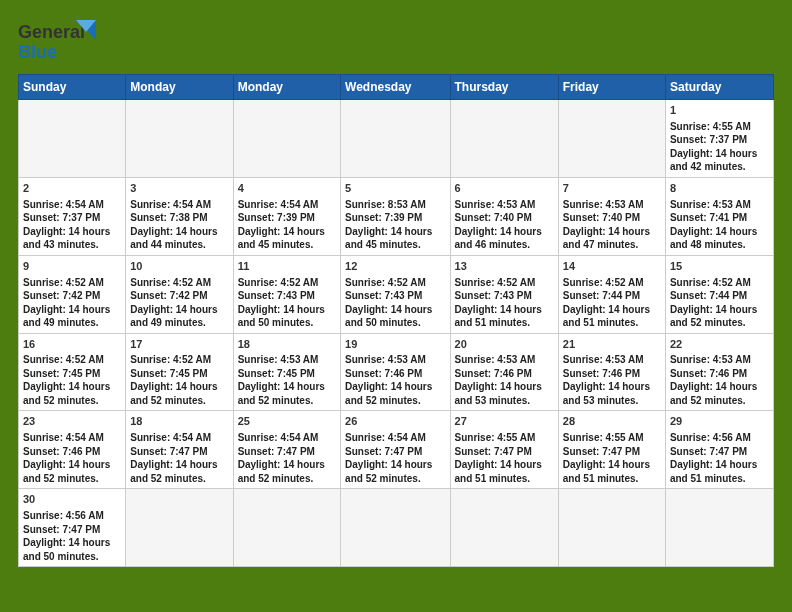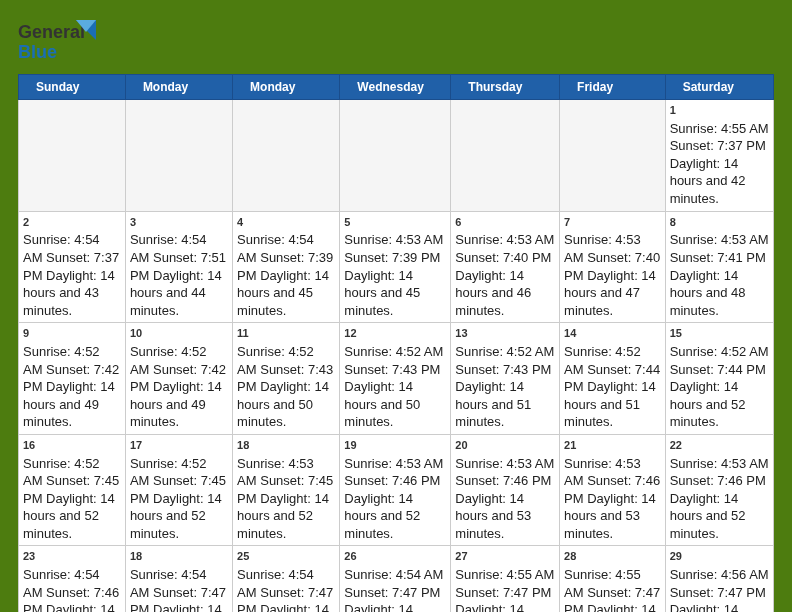--- a/index.html
+++ b/index.html
@@ -47,21 +47,21 @@
       width: 100%;
       border-collapse: collapse;
       border: 1px solid #ccc;
       font-size: 9.5px;
     }
     .calendar thead tr th {
       background: #2060a8;
       color: #fff;
       font-size: 12px;
       font-weight: bold;
-      padding: 5px 17px;
+      padding: 5px 4px;
       text-align: left;
       border: 1px solid #1a4d8c;
     }
     .calendar tbody tr td {
       vertical-align: top;
       border: 1px solid #ccc;
       padding: 3px 4px;
       width: 113px;
       min-height: 70px;
       background: #fff;
@@ -71,23 +71,24 @@
     .calendar tbody tr td.empty {
       background: #f5f5f5;
     }
     .day-num {
       font-size: 11px;
       font-weight: bold;
       display: block;
       margin-bottom: 2px;
     }
     .day-info {
-      font-size: 13px;
+      font-size: 10px;
       color: #222;
       line-height: 1.35;
+      font-weight: bold;
     }
     .last-row td {
       border-bottom: 1px solid #ccc;
     }
   </style>
 </head>
 <body>
 
 <div class="page">
   <div class="header">
@@ -135,32 +136,32 @@
         <tr>
           <td>
             <span class="day-num">2</span>
             <div class="day-info">Sunrise: 4:54 AM
 Sunset: 7:37 PM
 Daylight: 14 hours and 43 minutes.</div>
           </td>
           <td>
             <span class="day-num">3</span>
             <div class="day-info">Sunrise: 4:54 AM
-Sunset: 7:51 PM
+Sunset: 7:38 PM
 Daylight: 14 hours and 44 minutes.</div>
           </td>
           <td>
             <span class="day-num">4</span>
             <div class="day-info">Sunrise: 4:54 AM
 Sunset: 7:39 PM
 Daylight: 14 hours and 45 minutes.</div>
           </td>
           <td>
             <span class="day-num">5</span>
-            <div class="day-info">Sunrise: 4:53 AM
+            <div class="day-info">Sunrise: 8:53 AM
 Sunset: 7:39 PM
 Daylight: 14 hours and 45 minutes.</div>
           </td>
           <td>
             <span class="day-num">6</span>
             <div class="day-info">Sunrise: 4:53 AM
 Sunset: 7:40 PM
 Daylight: 14 hours and 46 minutes.</div>
           </td>
           <td>

